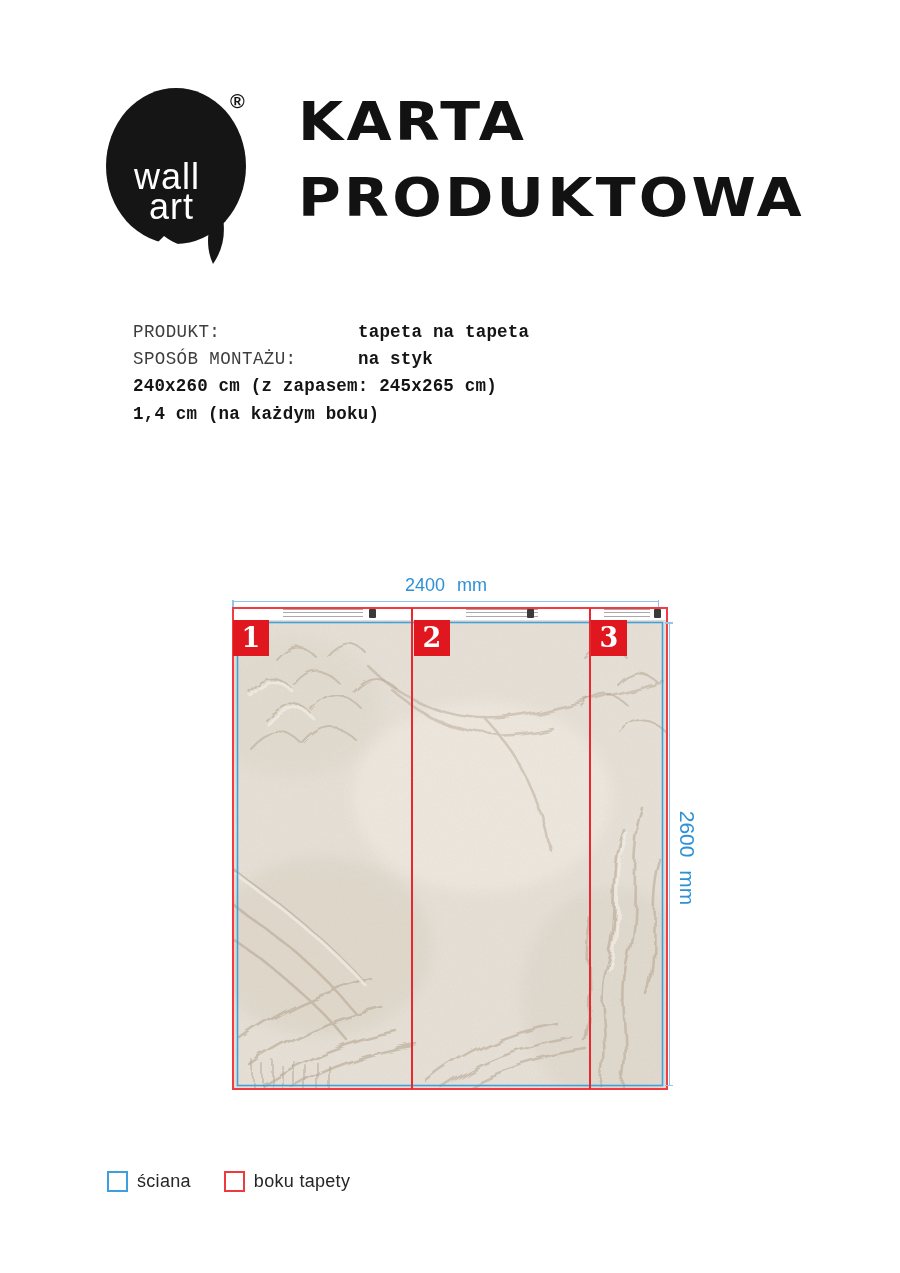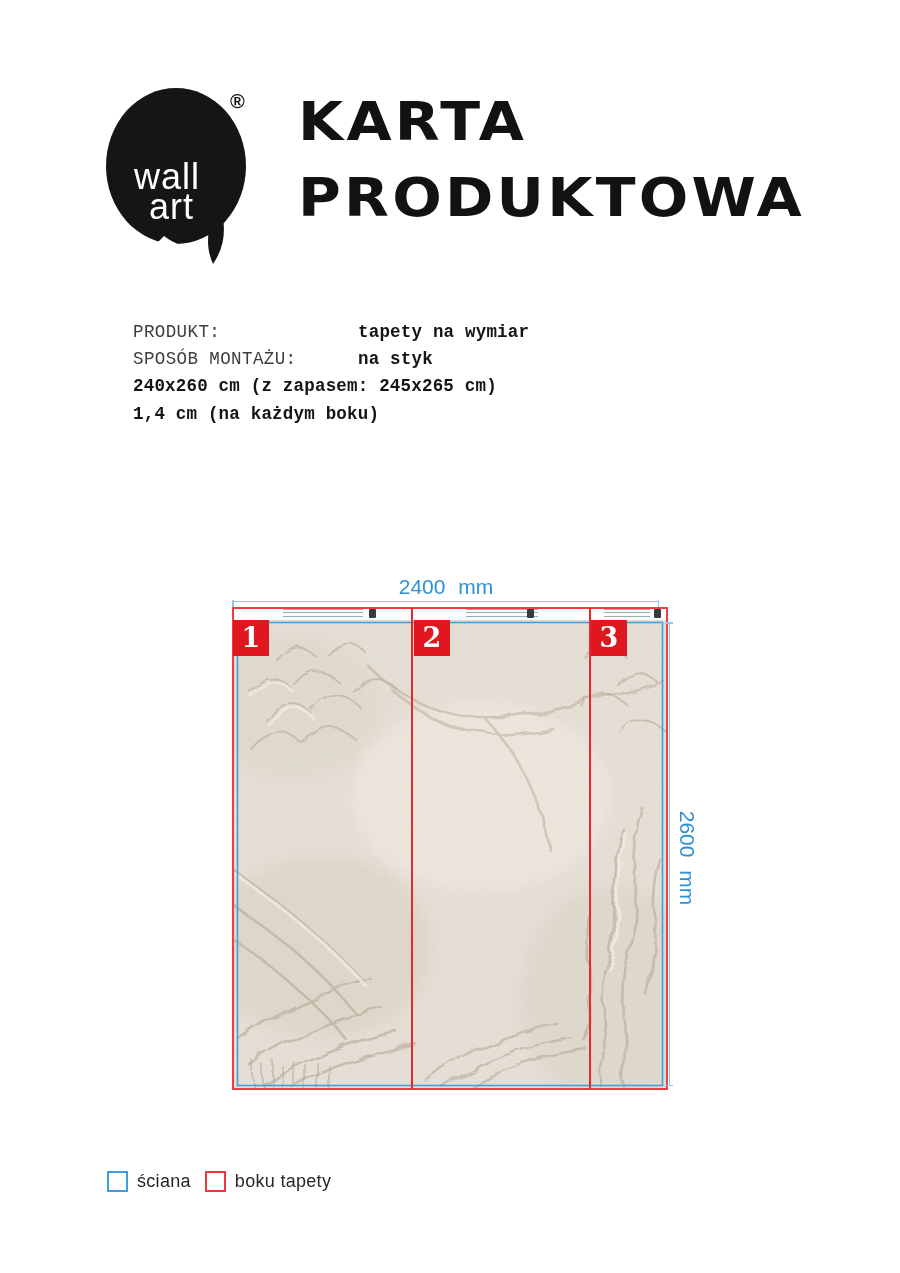--- a/index.html
+++ b/index.html
@@ -17,21 +17,21 @@
          transform:scaleX(1.08);transform-origin:left top;white-space:nowrap;}
 
   
   .specs{position:absolute;left:133px;top:318px;font-size:17.5px;font-family:Liberation Mono, monospace;}
   .spec-row{display:flex;height:27.4px;align-items:center;}
   .spec-label{width:225px;color:#3d3d3d;font-weight:400;letter-spacing:0.4px;}
   .spec-value{color:#141414;font-weight:700;letter-spacing:0.2px;}
 
   
   .dim-top-label{position:absolute;left:346px;top:575px;width:200px;text-align:center;
-                 font-size:21px;color:#2d91d6;word-spacing:7px;}
+                 font-size:18px;color:#2d91d6;word-spacing:7px;}
   .dim-top-line{position:absolute;left:232px;top:601px;width:427px;height:8px;
                 border-top:1.5px solid #8cc6ec;}
   .dim-top-line::before,.dim-top-line::after{content:"";position:absolute;top:-2px;width:1.5px;height:8px;background:#8cc6ec;}
   .dim-top-line::before{left:0;}
   .dim-top-line::after{right:0;}
 
   .diagram-svg{position:absolute;left:232px;top:607px;}
 
   .panel-badge{position:absolute;top:620px;width:36px;height:36px;background:#e0171e;
                color:#ffffff;font-family:"DejaVu Serif", serif;font-weight:700;
@@ -54,21 +54,21 @@
   .dim-right-line{position:absolute;left:669px;top:622px;width:8px;height:464px;
                   border-left:1.5px solid #8cc6ec;}
   .dim-right-line::before,.dim-right-line::after{content:"";position:absolute;left:-5px;width:8px;height:1.5px;background:#8cc6ec;}
   .dim-right-line::before{top:0;}
   .dim-right-line::after{bottom:0;}
   .dim-right-label{position:absolute;left:587px;top:846px;width:200px;height:24px;
                    text-align:center;font-size:21px;color:#2d91d6;word-spacing:7px;
                    transform:rotate(90deg);}
 
   
-  .legend{position:absolute;left:107px;top:1171px;display:flex;gap:14px;align-items:center;}
+  .legend{position:absolute;left:107px;top:1171px;display:flex;gap:33px;align-items:center;}
   .legend-item{display:flex;align-items:center;gap:9px;}
   .legend-swatch{width:17px;height:17px;border:2.4px solid #888;background:#fff;}
   .legend-label{font-size:18px;color:#262626;letter-spacing:0.3px;}
 </style>
 </head>
 <body>
 
 <div class="page">
 
   <svg class="logo-svg" width="150" height="185" viewBox="0 0 150 185">
@@ -81,21 +81,21 @@
   <div class="reg-mark">®</div>
 
   <div class="title">
     <div>KARTA</div>
     <div>PRODUKTOWA</div>
   </div>
 
   <div class="specs">
     <div class="spec-row">
       <span class="spec-label">PRODUKT:</span>
-      <span class="spec-value">tapety na wymiar</span>
+      <span class="spec-value">tapeta na tapeta</span>
     </div>
     <div class="spec-row">
       <span class="spec-label">SPOSÓB MONTAŻU:</span>
       <span class="spec-value">na styk</span>
     </div>
     <div class="spec-row">
       <span class="spec-value">240x260 cm (z zapasem: 245x265 cm)</span>
     </div>
     <div class="spec-row">
       <span class="spec-value">1,4 cm (na każdym boku)</span>

